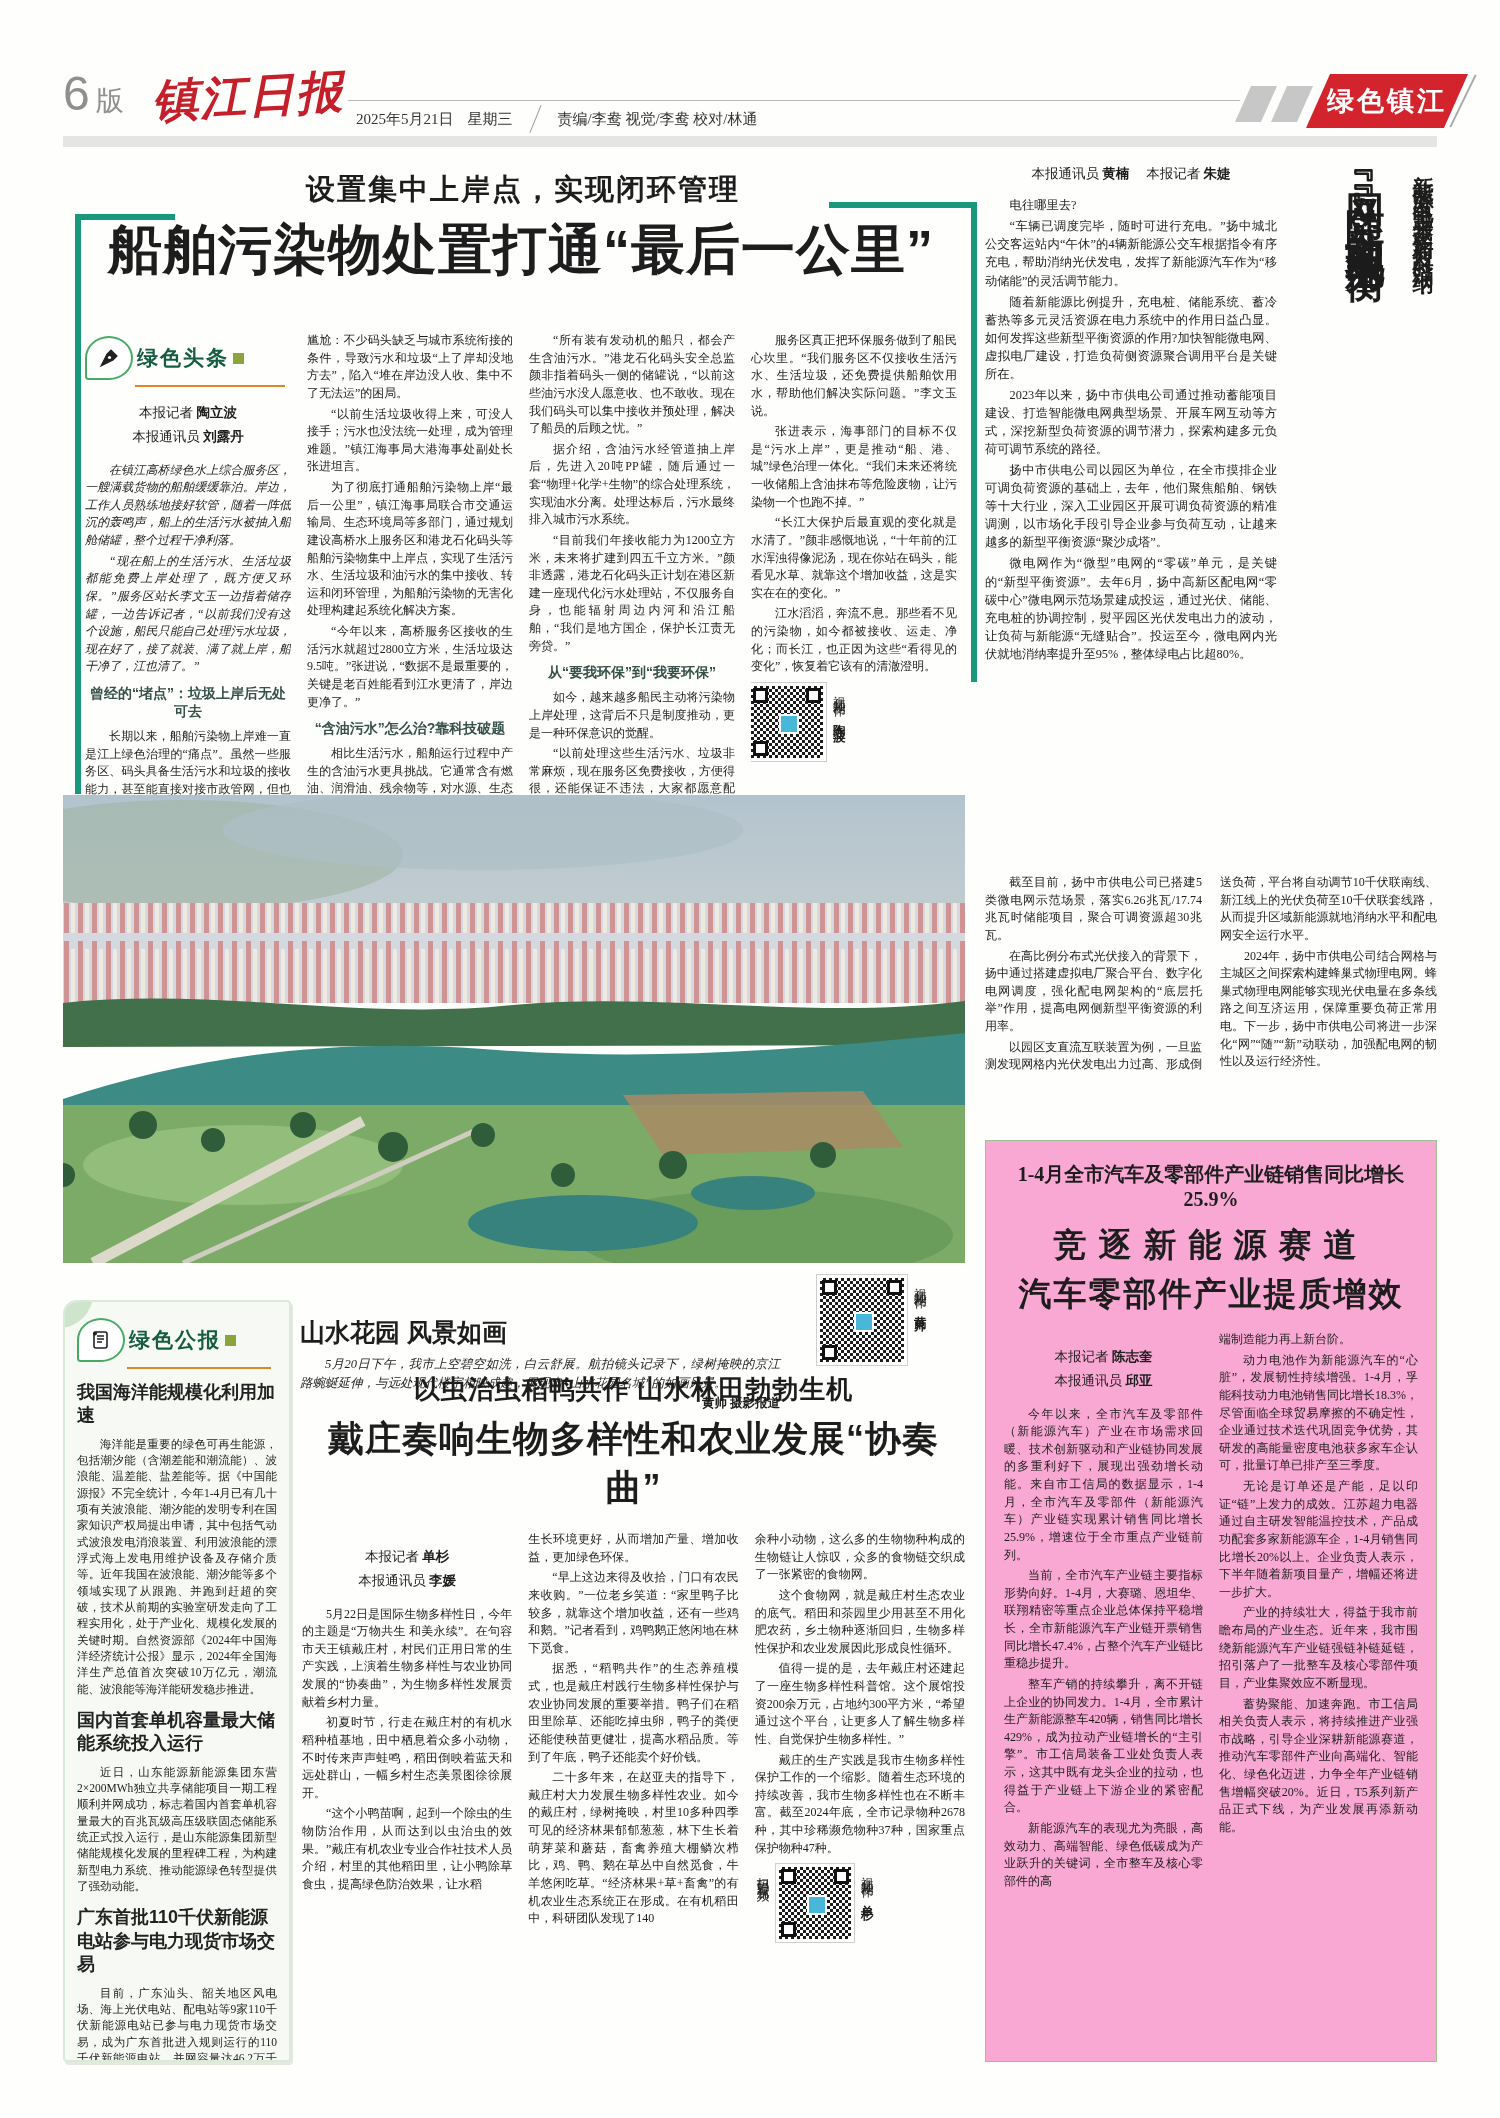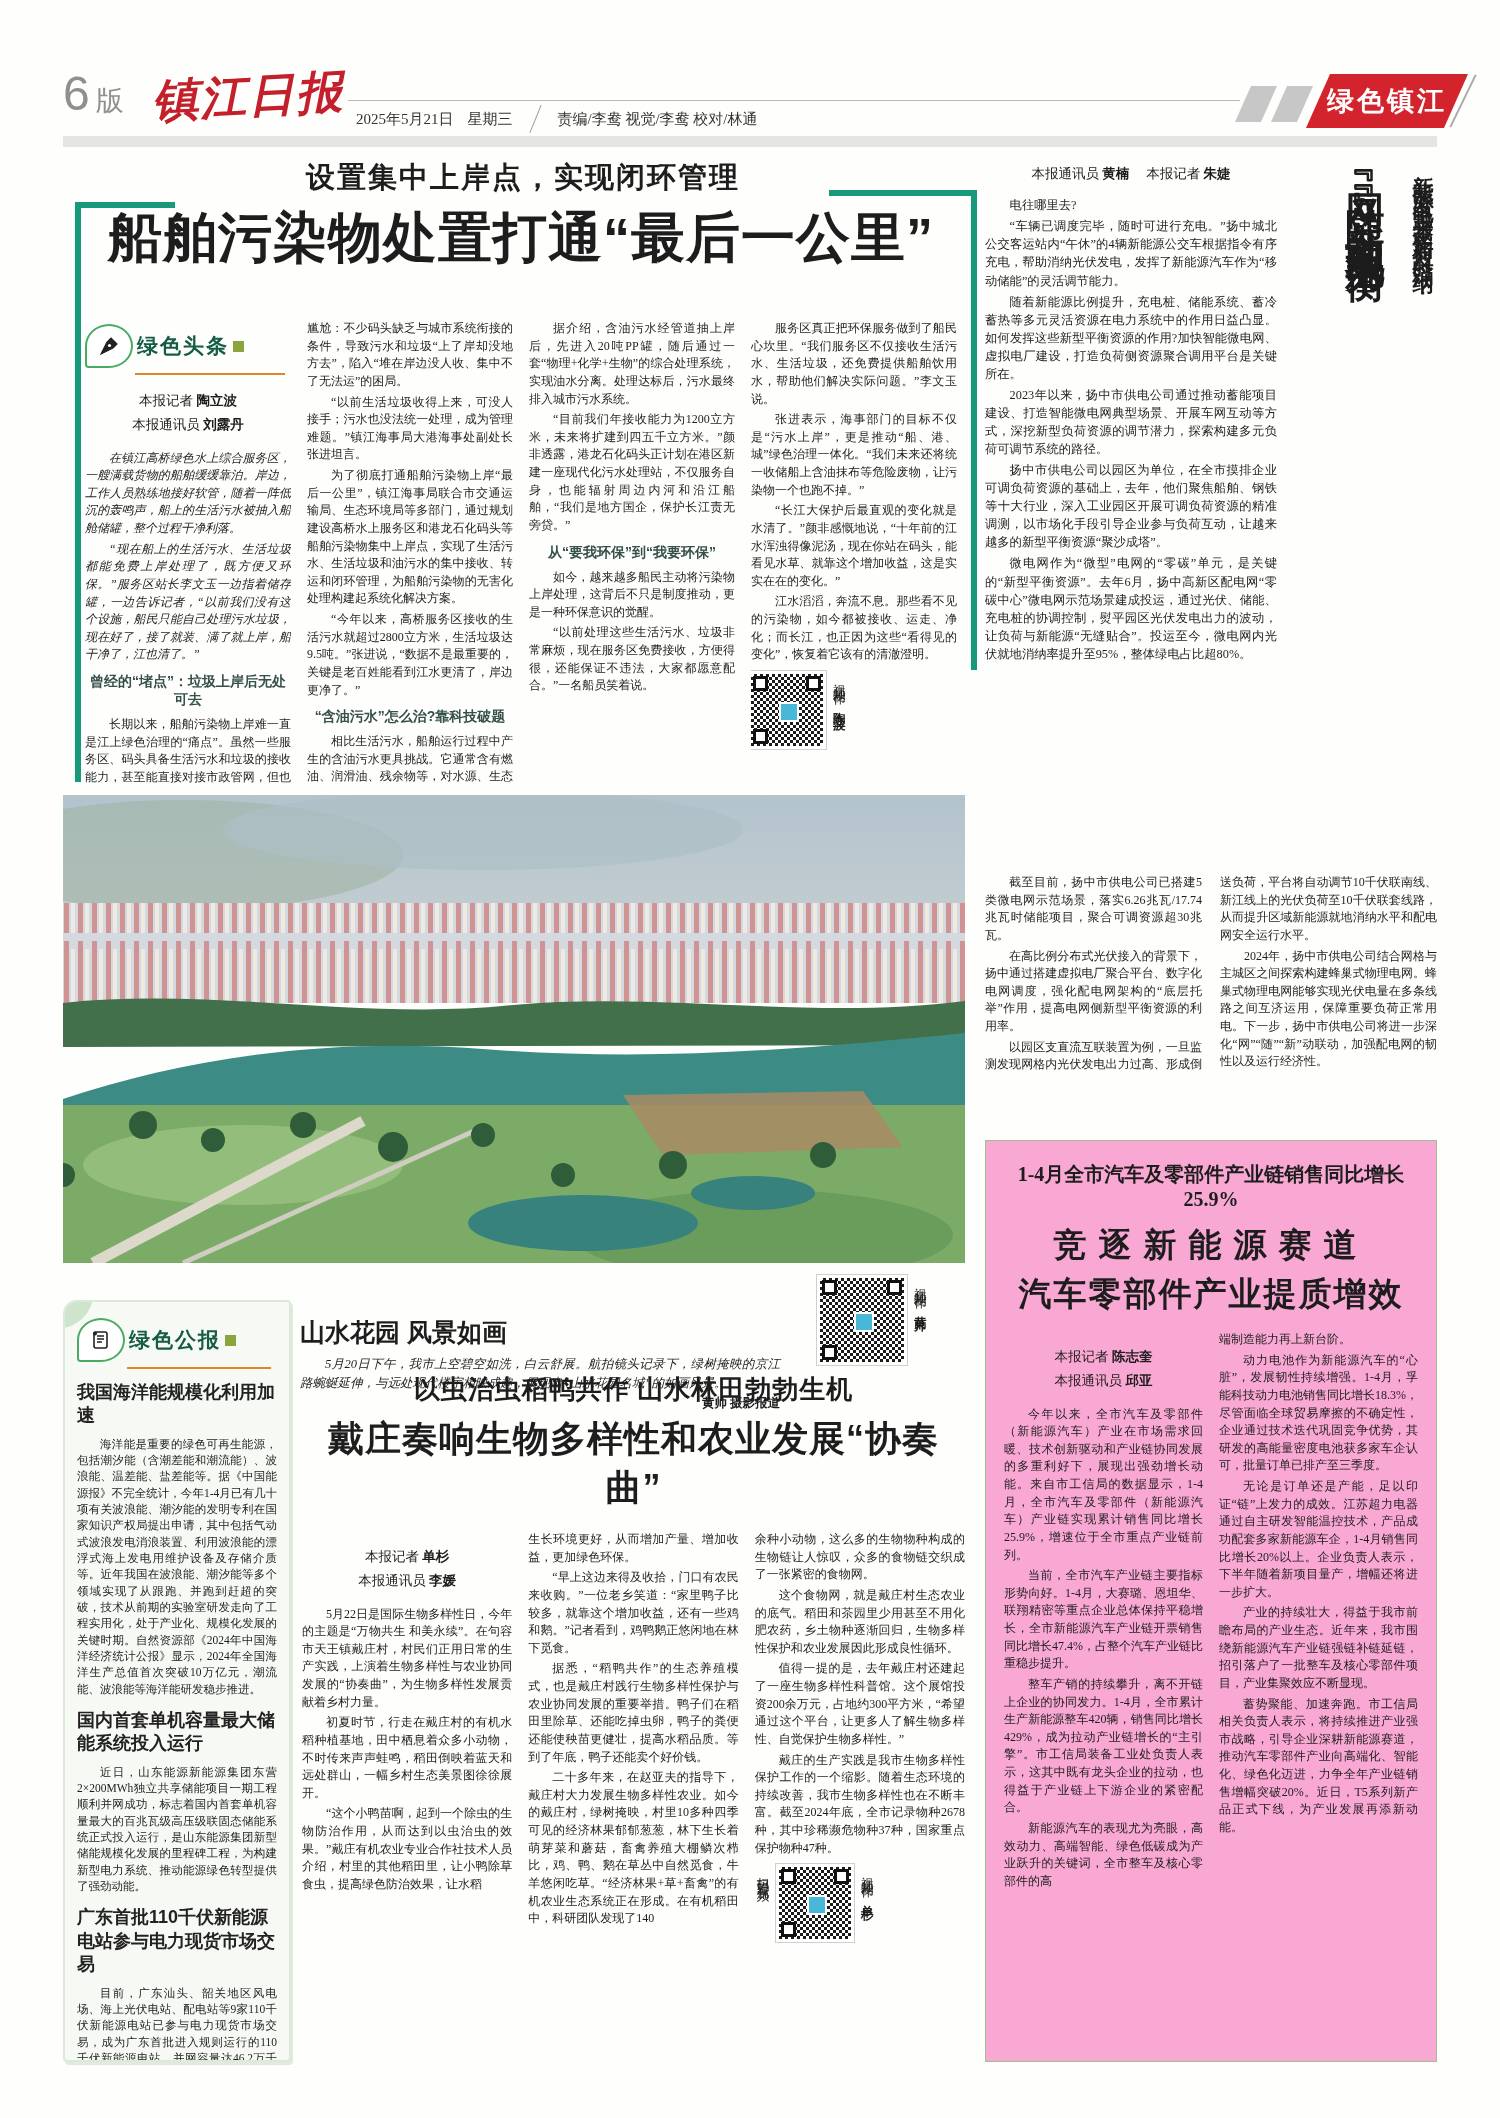--- a/index.html
+++ b/index.html
@@ -114,21 +114,21 @@
     <span>责编/李鸯  视觉/李鸯  校对/林通</span>
   </div>
   <div class="abs stripe" style="left:1243px;top:86px;"></div>
   <div class="abs stripe" style="left:1279px;top:86px;"></div>
   <div class="abs banner-red" style="left:1318px;top:74px;">
     <span>绿色镇江</span>
   </div>
   <div class="abs tail-slash" style="left:1462px;top:72px;"></div>
   <div class="abs gray-bar" style="left:63px;top:136px;width:1374px;height:11px;"></div>
 
-  <div class="abs" style="left:63px;top:152px;width:915px;height:640px;">
+  <div class="abs" style="left:63px;top:164px;width:915px;height:640px;">
     <div class="bracket" style="left:12px;top:50px;width:100px;height:6px;"></div>
     <div class="bracket" style="left:12px;top:50px;width:6px;height:580px;"></div>
     <div class="bracket" style="left:766px;top:38px;width:148px;height:6px;"></div>
     <div class="bracket" style="left:908px;top:38px;width:6px;height:480px;"></div>
 
     <div class="abs m-kicker" style="left:225px;top:6px;width:470px;">设置集中上岸点，实现闭环管理</div>
     <div class="abs m-headline" style="left:18px;top:50px;width:880px;">船舶污染物处置打通“最后一公里”</div>
 
     <div class="abs cols" style="left:22px;top:168px;width:872px;height:466px;">
       <div class="col">
@@ -163,20 +163,21 @@
             <p class="p">为了彻底打通船舶污染物上岸“最后一公里”，镇江海事局联合市交通运输局、生态环境局等多部门，通过规划建设高桥水上服务区和港龙石化码头等船舶污染物集中上岸点，实现了生活污水、生活垃圾和油污水的集中接收、转运和闭环管理，为船舶污染物的无害化处理构建起系统化解决方案。</p>
             <p class="p">“今年以来，高桥服务区接收的生活污水就超过2800立方米，生活垃圾达9.5吨。”张进说，“数据不是最重要的，关键是老百姓能看到江水更清了，岸边更净了。”</p>
           </div>
         <div class="subhead">“含油污水”怎么治?靠科技破题</div>
         <div>
             <p class="p">相比生活污水，船舶运行过程中产生的含油污水更具挑战。它通常含有燃油、润滑油、残余物等，对水源、生态系统甚至农渔产品都有极大危害。</p>
           </div>
       </div>
       <div class="col">
         <div>
+            <p class="p">“所有装有发动机的船只，都会产生含油污水。”港龙石化码头安全总监颜非指着码头一侧的储罐说，“以前这些油污水没人愿意收、也不敢收。现在我们码头可以集中接收并预处理，解决了船员的后顾之忧。”</p>
             <p class="p">据介绍，含油污水经管道抽上岸后，先进入20吨PP罐，随后通过一套“物理+化学+生物”的综合处理系统，实现油水分离。处理达标后，污水最终排入城市污水系统。</p>
             <p class="p">“目前我们年接收能力为1200立方米，未来将扩建到四五千立方米。”颜非透露，港龙石化码头正计划在港区新建一座现代化污水处理站，不仅服务自身，也能辐射周边内河和沿江船舶，“我们是地方国企，保护长江责无旁贷。”</p>
           </div>
         <div class="subhead">从“要我环保”到“我要环保”</div>
         <div>
             <p class="p">如今，越来越多船民主动将污染物上岸处理，这背后不只是制度推动，更是一种环保意识的觉醒。</p>
             <p class="p">“以前处理这些生活污水、垃圾非常麻烦，现在服务区免费接收，方便得很，还能保证不违法，大家都愿意配合。”一名船员笑着说。</p>
           </div>
       </div>
       <div class="col">

